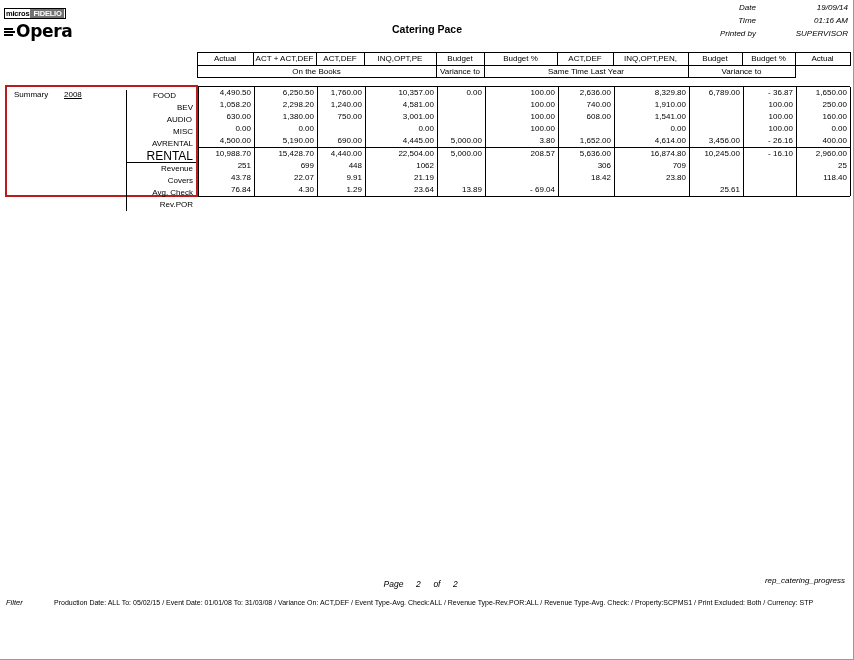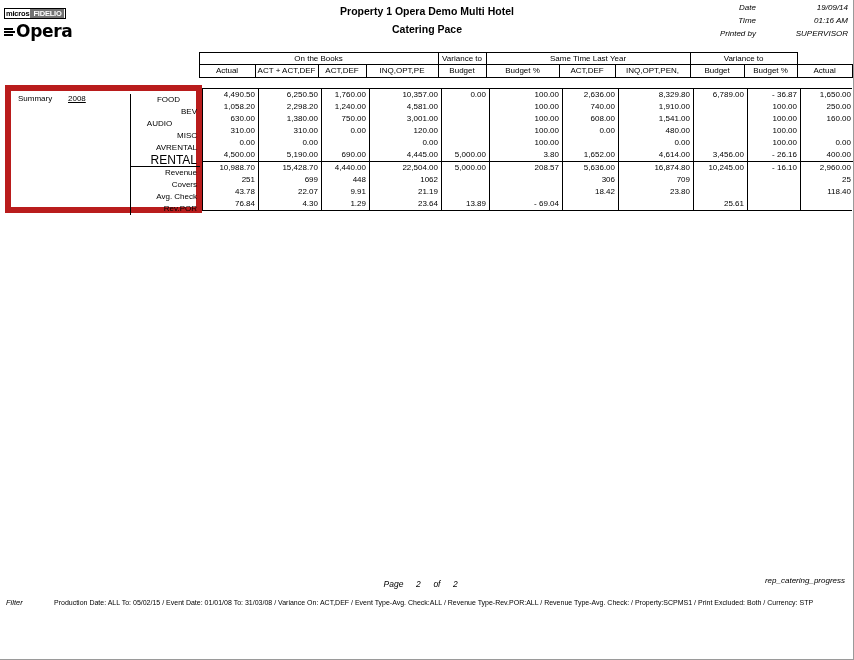--- a/index.html
+++ b/index.html
@@ -157,21 +157,21 @@
     padding-right: 3px;
     font-size: 8px;
     white-space: nowrap;
     overflow: hidden;
   }
   .hdr-col.blank { border: none; }
 
   .spacer-row td { height: 7px; border: none; }
 
   .body-left {
-    border: 6px solid #b91c1c;
+    border: 2px solid #b91c1c;
     padding: 3px 0 0 7px;
     font-size: 8px;
     vertical-align: top;
     text-decoration: underline;
   }
   .body-left .sum-label { display: inline-block; width: 50px; }
 
   .inner {
     width: 100%;
     border-collapse: collapse;
@@ -232,21 +232,20 @@
 </head>
 <body>
 
 <div id="page">
 
   <div class="logo-wrap">
     <div class="logo-micros"><span class="m1">micros</span><span class="m2">FIDELIO</span></div>
     <div class="logo-opera"><span class="swirl"><i></i><i></i><i></i></span><span>Opera</span></div>
   </div>
 
-  <div class="doc-title">Property 1 Opera Demo Multi Hotel</div>
   <div class="doc-subtitle">Catering Pace</div>
 
   <div class="meta">
     <div class="meta-row">
       <div class="meta-label">Date</div>
       <div class="meta-value">19/09/14</div>
     </div>
     <div class="meta-row">
       <div class="meta-label">Time</div>
       <div class="meta-value">01:16 AM</div>
@@ -267,52 +266,52 @@
       <col style="width:48px">
       <col style="width:73px">
       <col style="width:56px">
       <col style="width:75px">
       <col style="width:54px">
       <col style="width:53px">
       <col style="width:55px">
     </colgroup>
     <thead>
       <tr>
-        <th class="hdr-group no-border"></th>
-        <th class="hdr-group" colspan="4">On the Books</th>
-        <th class="hdr-group">Variance to</th>
-        <th class="hdr-group" colspan="3">Same Time Last Year</th>
-        <th class="hdr-group" colspan="2">Variance to</th>
-      </tr>
-      <tr>
         <th class="hdr-col blank"></th>
         <th class="hdr-col">Actual</th>
         <th class="hdr-col">ACT + ACT,DEF</th>
         <th class="hdr-col">ACT,DEF</th>
         <th class="hdr-col">INQ,OPT,PE</th>
         <th class="hdr-col">Budget</th>
         <th class="hdr-col">Budget %</th>
         <th class="hdr-col">ACT,DEF</th>
         <th class="hdr-col">INQ,OPT,PEN,</th>
         <th class="hdr-col">Budget</th>
         <th class="hdr-col">Budget %</th>
         <th class="hdr-col">Actual</th>
       </tr>
+      <tr>
+        <th class="hdr-group no-border"></th>
+        <th class="hdr-group" colspan="4">On the Books</th>
+        <th class="hdr-group">Variance to</th>
+        <th class="hdr-group" colspan="3">Same Time Last Year</th>
+        <th class="hdr-group" colspan="2">Variance to</th>
+      </tr>
       <tr class="spacer-row">
         <td colspan="12"></td>
       </tr>
     </thead>
     <tbody>
       <tr>
         <td class="body-left" style="position: relative; padding: 0px;">
             <div style="padding: 3px 0px 0px 7px; font-size: 8px;"><span class="sum-label">Summary</span><span>2008</span></div>
             <div style="position: absolute; left: 119px; top: 3px; width: 70px; border-left: 1px solid rgb(0, 0, 0); box-sizing: border-box;">
               <div style="height: 12px; line-height: 12px; text-align: right; padding-right: 20px; font-size: 8px;">FOOD</div>
               <div style="height: 12px; line-height: 12px; text-align: right; padding-right: 3px; font-size: 8px;">BEV</div>
-              <div style="height: 12px; line-height: 12px; text-align: center; padding-right: 12px; font-size: 8px;">AUDIO</div>
+              <div style="height: 12px; line-height: 12px; text-align: right; padding-right: 4px; font-size: 8px;">AUDIO</div>
               <div style="height: 12px; line-height: 12px; text-align: right; padding-right: 3px; font-size: 8px;">MISC</div>
               <div style="height: 12px; line-height: 12px; text-align: right; padding-right: 3px; font-size: 8px;">AVRENTAL</div>
               <div style="height: 12px; line-height: 12px; text-align: right; padding-right: 3px; font-size: 12px;">RENTAL</div>
               <div style="height: 12px; line-height: 12px; text-align: right; padding-right: 3px; font-size: 8px; border-top: 1px solid rgb(0, 0, 0);">Revenue</div>
               <div style="height: 12px; line-height: 12px; text-align: right; padding-right: 3px; font-size: 8px;">Covers</div>
               <div style="height: 12px; line-height: 12px; text-align: right; padding-right: 3px; font-size: 8px;">Avg. Check</div>
               <div style="height: 12px; line-height: 12px; text-align: right; padding-right: 3px; font-size: 8px;">Rev.POR</div>
             </div>
           </td>
         <td class="outer-cell topline botline" colspan="11">
@@ -364,33 +363,20 @@
                   <td>3,001.00</td>
                   <td></td>
                   <td>100.00</td>
                   <td>608.00</td>
                   <td>1,541.00</td>
                   <td></td>
                   <td>100.00</td>
                   <td>160.00</td>
                 </tr>
                 <tr>
-                  <td>310.00</td>
-                  <td>310.00</td>
-                  <td>0.00</td>
-                  <td>120.00</td>
-                  <td></td>
-                  <td>100.00</td>
-                  <td>0.00</td>
-                  <td>480.00</td>
-                  <td></td>
-                  <td>100.00</td>
-                  <td></td>
-                </tr>
-                <tr>
                   <td>0.00</td>
                   <td>0.00</td>
                   <td></td>
                   <td>0.00</td>
                   <td></td>
                   <td>100.00</td>
                   <td></td>
                   <td>0.00</td>
                   <td></td>
                   <td>100.00</td>

